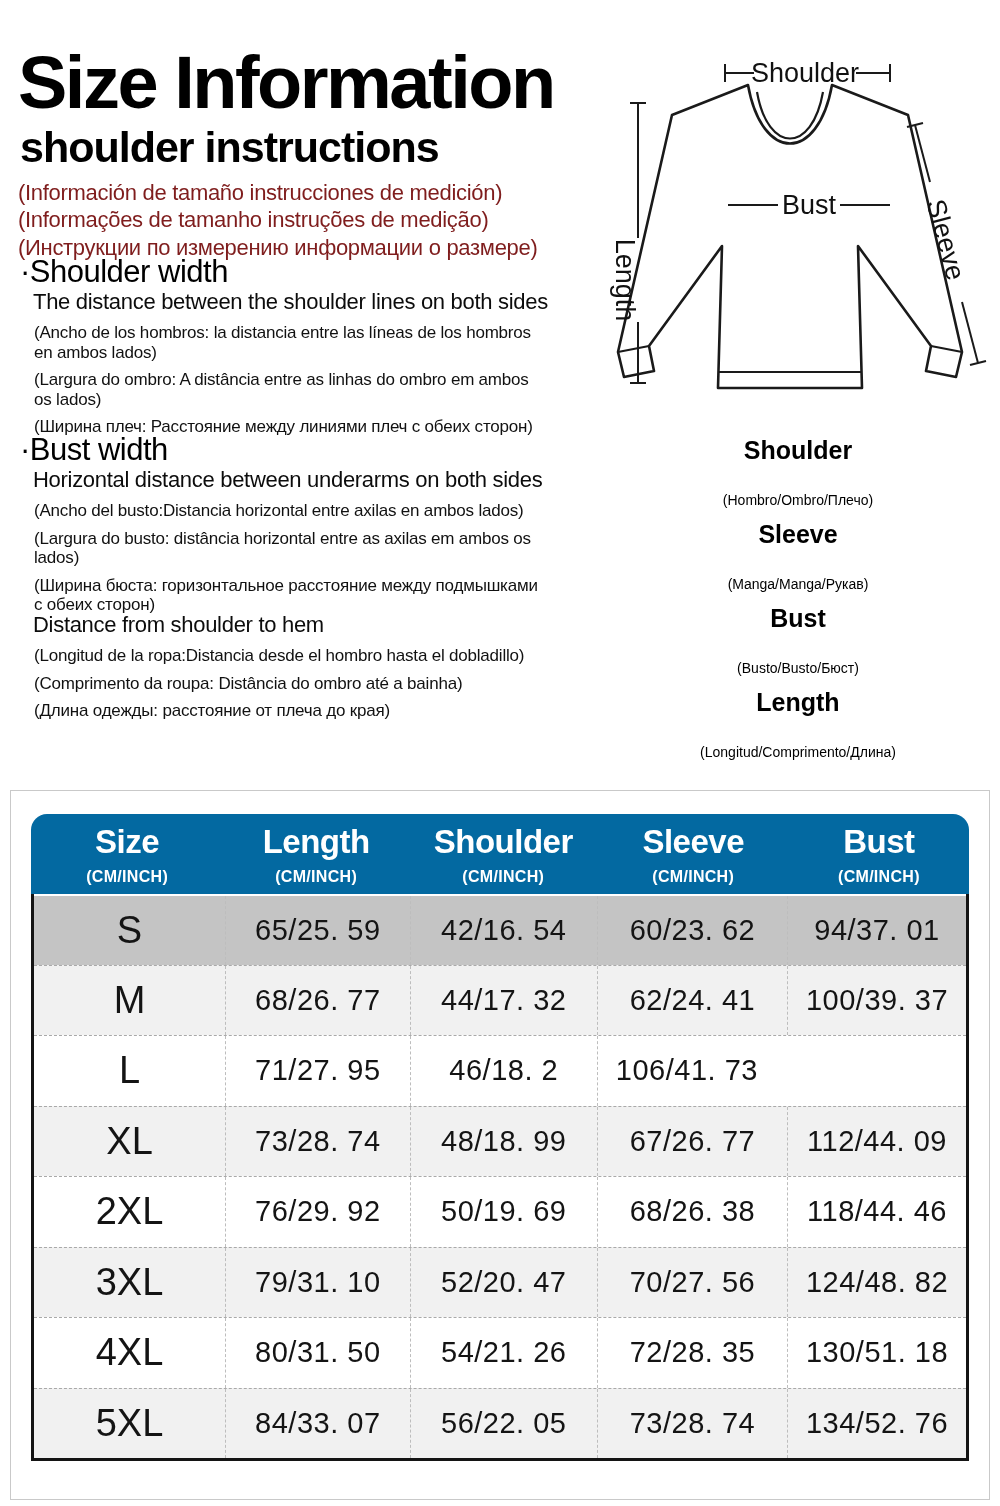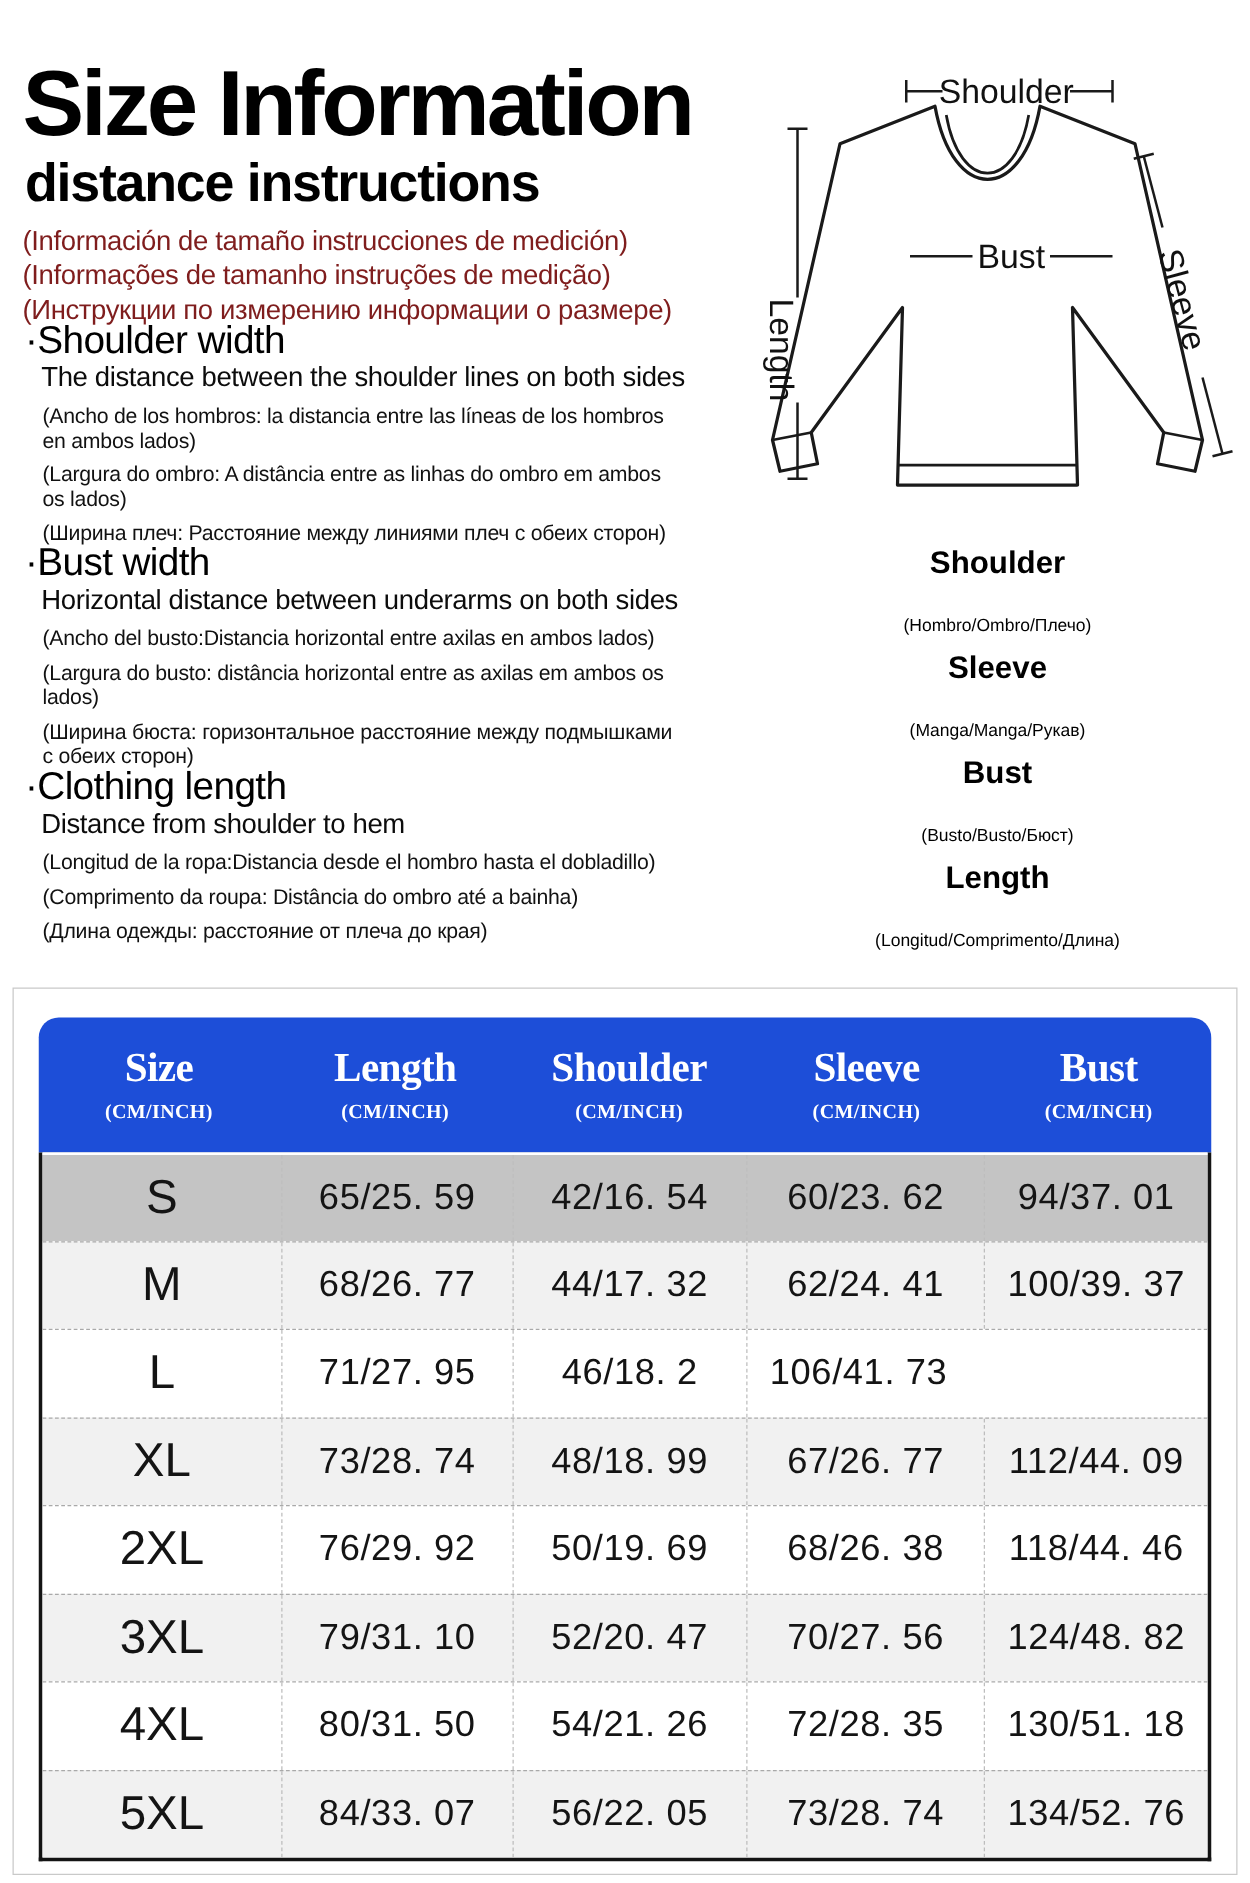--- a/index.html
+++ b/index.html
@@ -38,22 +38,22 @@
   .legend-item .l-name { font-size:25px; font-weight:bold; line-height:1.15; }
   .legend-item .l-trans { font-size:14px; line-height:1.15;margin-top:27px; }
   .li-0 { top:436px; } .li-1 { top:520px; } .li-2 { top:604px; } .li-3 { top:688px; }
 
   
   .table-panel {
     position:absolute; left:10px; top:790px; width:980px; height:710px;
     background:#fff; border:1px solid #c9c9c9; padding:23px 20px 0 20px;
   }
   .t-header {
-    height:108px; background:#1d4ed8; border-radius:16px 16px 0 0;
-    display:flex; align-items:center; color:#fff;font-family:Liberation Serif, serif;
+    height:80px; background:#0369a1; border-radius:16px 16px 0 0;
+    display:flex; align-items:center; color:#fff;
   }
   .t-col { display:flex; flex-direction:column; align-items:center; justify-content:center; gap:7px; }
   .c1 { width:20.5%; } .c2 { width:19.8%; } .c3 { width:20.1%; } .c4 { width:20.4%; } .c5 { width:19.2%; }
   .col-title { font-size:33px; font-weight:bold; letter-spacing:-0.5px; }
   .col-unit { font-size:16px; font-weight:bold; letter-spacing:0.3px; }
   .t-body { border:3px solid #141414; border-top:none; }
   .t-row { display:flex; height:70.5px; align-items:stretch; background:#fff; }
   .t-row.first { border-top:2px solid #fff; }
   .t-row + .t-row { border-top:1px dashed #a9a9a9; }
   .t-row.highlight { background:#c4c4c4; }
@@ -65,21 +65,21 @@
   .t-cell + .t-cell { border-left:1px dashed #bdbdbd; }
   .size-cell { font-size:38px; letter-spacing:0; }
 </style>
 </head>
 <body>
 
 <div>
 
   <header class="intro">
     <h1 class="page-title">Size Information</h1>
-    <h2 class="page-subtitle">distance instructions</h2>
+    <h2 class="page-subtitle">shoulder instructions</h2>
     <p class="sub-trans">(Información de tamaño instrucciones de medición)</p>
     <p class="sub-trans">(Informações de tamanho instruções de medição)</p>
     <p class="sub-trans">(Инструкции по измерению информации о размере)</p>
   </header>
 
   <section class="sec sec-shoulder">
     <h3>·Shoulder width</h3>
     <p class="desc">The distance between the shoulder lines on both sides</p>
     <p class="trans">(Ancho de los hombros: la distancia entre las líneas de los hombros en ambos lados)</p>
     <p class="trans">(Largura do ombro: A distância entre as linhas do ombro em ambos os lados)</p>
@@ -88,21 +88,20 @@
 
   <section class="sec sec-bust">
     <h3>·Bust width</h3>
     <p class="desc">Horizontal distance between underarms on both sides</p>
     <p class="trans">(Ancho del busto:Distancia horizontal entre axilas en ambos lados)</p>
     <p class="trans">(Largura do busto: distância horizontal entre as axilas em ambos os lados)</p>
     <p class="trans">(Ширина бюста: горизонтальное расстояние между подмышками с обеих сторон)</p>
   </section>
 
   <section class="sec sec-clothing">
-    <h3>·Clothing length</h3>
     <p class="desc">Distance from shoulder to hem</p>
     <p class="trans">(Longitud de la ropa:Distancia desde el hombro hasta el dobladillo)</p>
     <p class="trans">(Comprimento da roupa: Distância do ombro até a bainha)</p>
     <p class="trans">(Длина одежды: расстояние от плеча до края)</p>
   </section>
 
   <div class="diagram">
     <svg viewBox="0 0 400 400">
 
       <path class="outline" d="M72,85 L148,55 C162,133 218,133 232,55 L308,85

